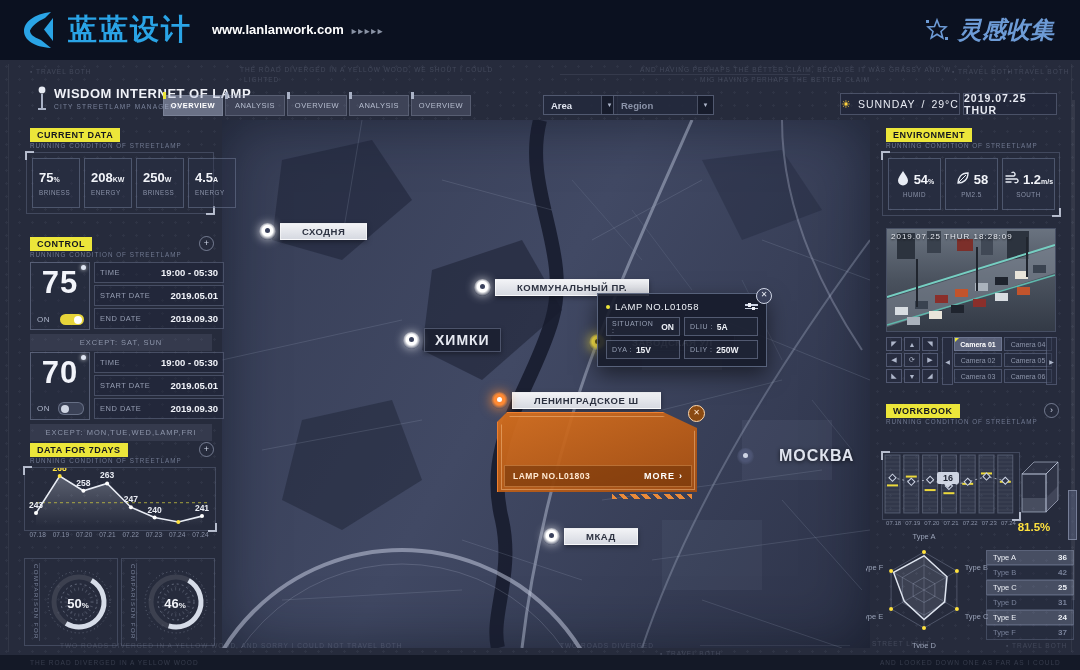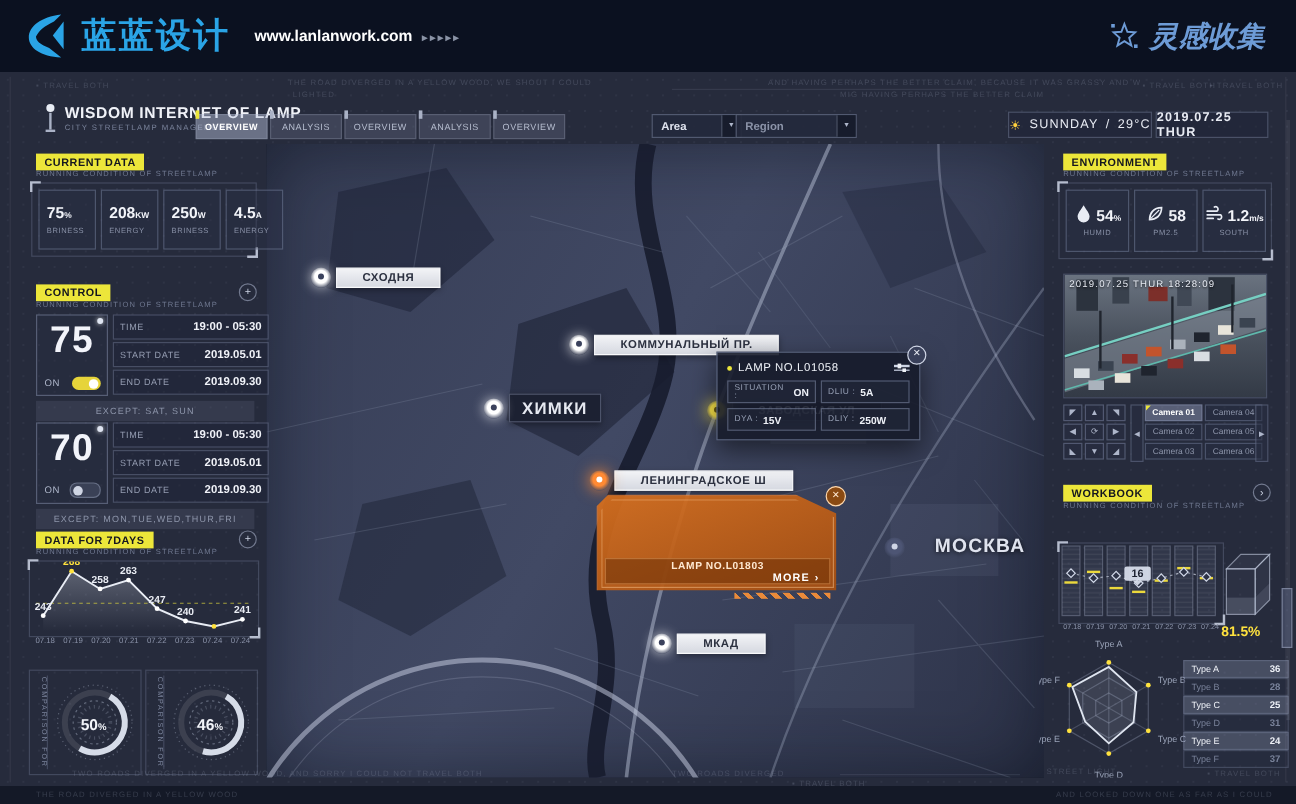--- a/index.html
+++ b/index.html
@@ -148,21 +148,21 @@
     border:1px solid #f08030;background:linear-gradient(160deg,rgba(216,112,30,.93),rgba(166,78,16,.93));
     box-shadow:0 0 18px rgba(230,120,40,.5);
     clip-path:polygon(0 10px,10px 0,166px 0,200px 16px,200px 80px,0 80px);}
   #alert .inner{position:absolute;inset:3px;border:1px solid rgba(255,205,150,.45);
     clip-path:polygon(0 9px,9px 0,162px 0,194px 15px,194px 74px,0 74px);}
   #alert .atitle{position:absolute;left:0;right:0;top:14px;text-align:center;color:#fff;
     font-size:19px;font-weight:bold;font-style:italic;letter-spacing:3px;
     text-shadow:0 2px 4px rgba(90,40,0,.6);}
   #alert .abar{position:absolute;left:6px;right:6px;bottom:6px;height:20px;
     background:rgba(110,50,8,.55);border:1px solid rgba(255,180,110,.4);
-    display:flex;align-items:center;padding:0 8px;flex-direction:column;}
+    display:flex;align-items:center;padding:0 8px;}
   #alert .alamp{font-size:8.5px;font-weight:bold;color:#ffe9d2;letter-spacing:.5px;}
   #alert .amore{margin-left:auto;font-size:9px;font-weight:bold;color:#fff;letter-spacing:1px;cursor:pointer;}
   #alert .amore b{margin-left:4px;}
   #alert-close{position:absolute;left:466px;top:285px;width:15px;height:15px;border-radius:50%;
     border:1px solid #ffd9ae;background:#8a4a12;color:#ffe9d2;font-size:8px;line-height:13px;
     text-align:center;cursor:pointer;z-index:5;}
   #hazard{position:absolute;left:390px;top:374px;width:80px;height:5px;
     background:repeating-linear-gradient(45deg,#e98a3a 0 4px,transparent 4px 8px);}
   
   
@@ -442,21 +442,21 @@
           <span class="val">19:00 - 05:30</span>
         </div>
         <div class="crow" style="top: 315px;">
           <span class="lbl">START DATE</span>
           <span class="val">2019.05.01</span>
         </div>
         <div class="crow" style="top: 338px;">
           <span class="lbl">END DATE</span>
           <span class="val">2019.09.30</span>
         </div>
-        <div class="except" style="top: 364px;">EXCEPT: MON,TUE,WED,THUR,FRI</div>
+        <div class="except" style="top: 364px;">EXCEPT: MON,TUE,WED,LAMP,FRI</div>
       </div>
 
     <div class="chip" style="left:30px;top:383px;">DATA FOR 7DAYS</div>
     <div class="round-ic" style="left:199px;top:382px;">+</div>
     <div class="sub" style="left:30px;top:397px;">RUNNING CONDITION OF STREETLAMP</div>
     <div class="frame" style="left:24px;top:407px;width:190px;height:62px;"></div>
     <svg id="week-svg" style="position:absolute;left:26px;top:408px;" width="186" height="60">
       <defs>
           <linearGradient id="wgrad" x1="0" y1="0" x2="0" y2="1">
         <stop offset="0" stop-color="rgba(230,236,248,.28)"></stop>
@@ -691,21 +691,21 @@
         <circle cx="25.091034656191333" cy="41" r="2" fill="#ffe23e"></circle>
         <text x="17.296806022131385" y="39.5" text-anchor="end" font-size="7.5" fill="#9aa3b8" font-family="Liberation Sans,sans-serif">Type F</text>
       </svg>
     <div id="type-list">
         <div class="trow bright" style="top: 490px;">
           <span class="tl">Type A</span>
           <span class="tv">36</span>
         </div>
         <div class="trow" style="top: 505px;">
           <span class="tl">Type B</span>
-          <span class="tv">28</span>
+          <span class="tv">42</span>
         </div>
         <div class="trow bright" style="top: 520px;">
           <span class="tl">Type C</span>
           <span class="tv">25</span>
         </div>
         <div class="trow" style="top: 535px;">
           <span class="tl">Type D</span>
           <span class="tv">31</span>
         </div>
         <div class="trow bright" style="top: 550px;">

